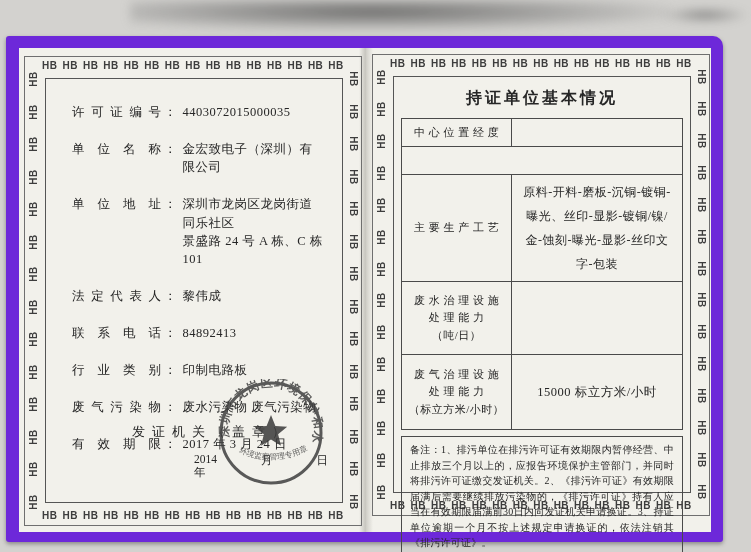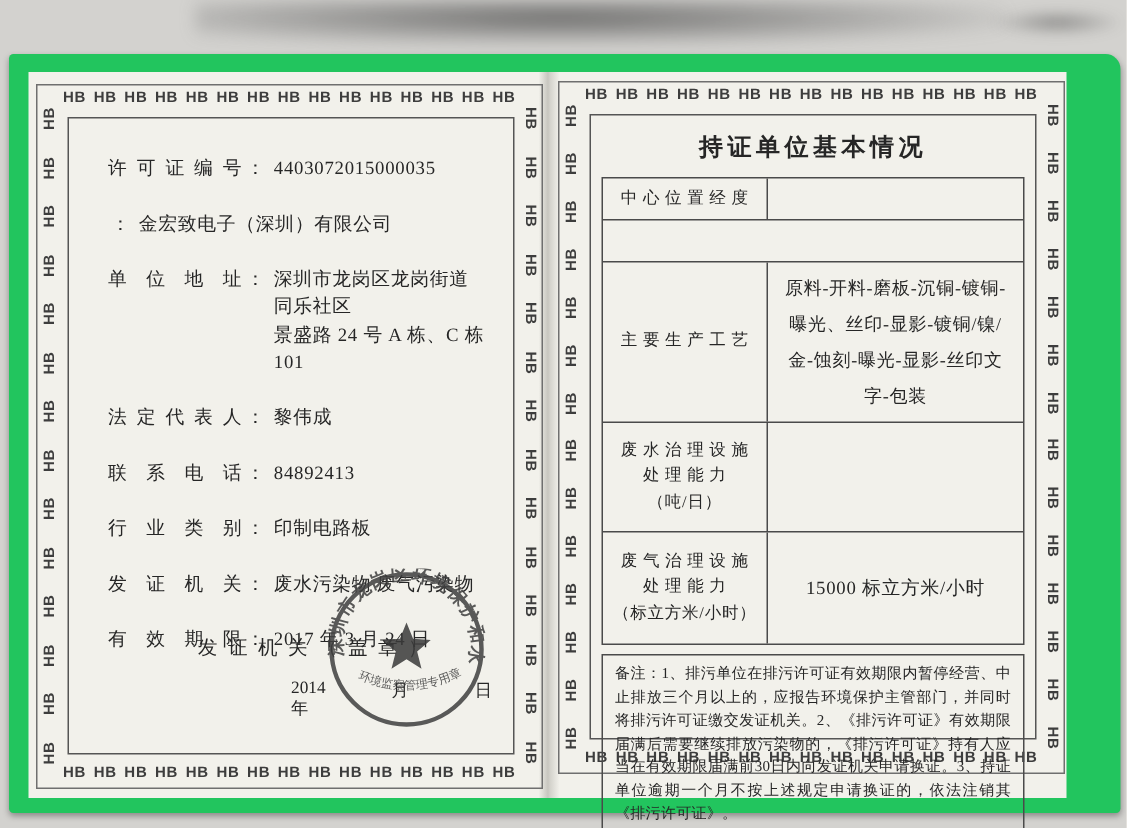--- a/index.html
+++ b/index.html
@@ -11,22 +11,22 @@
   }
   
   .smudge1{position:absolute;top:0px;left:130px;width:540px;height:30px;
     background:radial-gradient(ellipse at 45% 40%,rgba(45,45,45,.6),rgba(110,110,110,.3) 55%,transparent 78%);
     filter:blur(5px);}
   .smudge2{position:absolute;top:6px;left:660px;width:90px;height:18px;
     background:radial-gradient(ellipse,rgba(60,60,60,.45),transparent 70%);
     filter:blur(4px);}
   
   .frame{position:absolute;left:6px;top:36px;width:717px;height:506px;
-    background:#22c55e;border-radius:3px 10px 3px 3px;
-    box-shadow:0 2px 4px rgba(0,0,0,.35);padding-left:24px;}
+    background:#6d28d9;border-radius:3px 10px 3px 3px;
+    box-shadow:0 2px 4px rgba(0,0,0,.35);}
   .doc{position:absolute;left:13px;top:12px;width:692px;height:484px;background:#f2f1eb;}
   .fold{position:absolute;left:340px;top:0;width:14px;height:100%;
     background:linear-gradient(90deg,transparent,rgba(120,118,110,.35) 45%,rgba(120,118,110,.25) 55%,transparent);}
   
   .page{position:absolute;border:1px solid #6f6f6f;}
   .page-left{left:5px;top:8px;width:336px;height:468px;}
   .page-right{left:353px;top:6px;width:336px;height:460px;}
   
   .hb-top,.hb-bottom{position:absolute;left:17px;right:17px;height:15px;
     display:flex;justify-content:space-between;align-items:center;}
@@ -144,20 +144,21 @@
           <span class="hbu">HB</span>
         </div>
       <div class="inner">
         <div class="linner">
           <div class="frow">
             <span class="flabel">许可证编号</span>
               <span class="fcolon">：</span>
             <span class="fvalue">4403072015000035</span>
           </div>
           <div class="frow">
+            <span class="flabel">单位名称</span>
               <span class="fcolon">：</span>
             <span class="fvalue">金宏致电子（深圳）有限公司</span>
           </div>
           <div class="frow">
             <span class="flabel">单位地址</span>
               <span class="fcolon">：</span>
             <span class="fvalue">深圳市龙岗区龙岗街道同乐社区
 景盛路 24 号 A 栋、C 栋 101</span>
           </div>
           <div class="frow">
@@ -169,21 +170,21 @@
             <span class="flabel">联系电话</span>
               <span class="fcolon">：</span>
             <span class="fvalue">84892413</span>
           </div>
           <div class="frow">
             <span class="flabel">行业类别</span>
               <span class="fcolon">：</span>
             <span class="fvalue">印制电路板</span>
           </div>
           <div class="frow">
-            <span class="flabel">发证机关</span>
+            <span class="flabel">废气污染物</span>
               <span class="fcolon">：</span>
             <span class="fvalue">废水污染物  废气污染物</span>
           </div>
           <div class="frow">
             <span class="flabel">有效期限</span>
               <span class="fcolon">：</span>
             <span class="fvalue">2017 年 3 月 24 日</span>
           </div>
 
           <div class="issuer">发证机关（盖章）</div>

